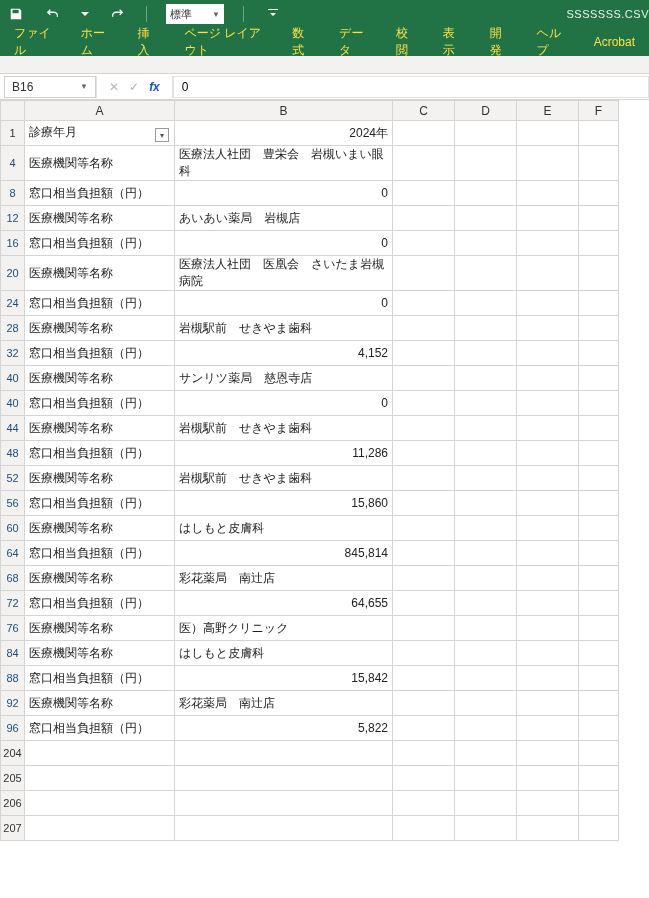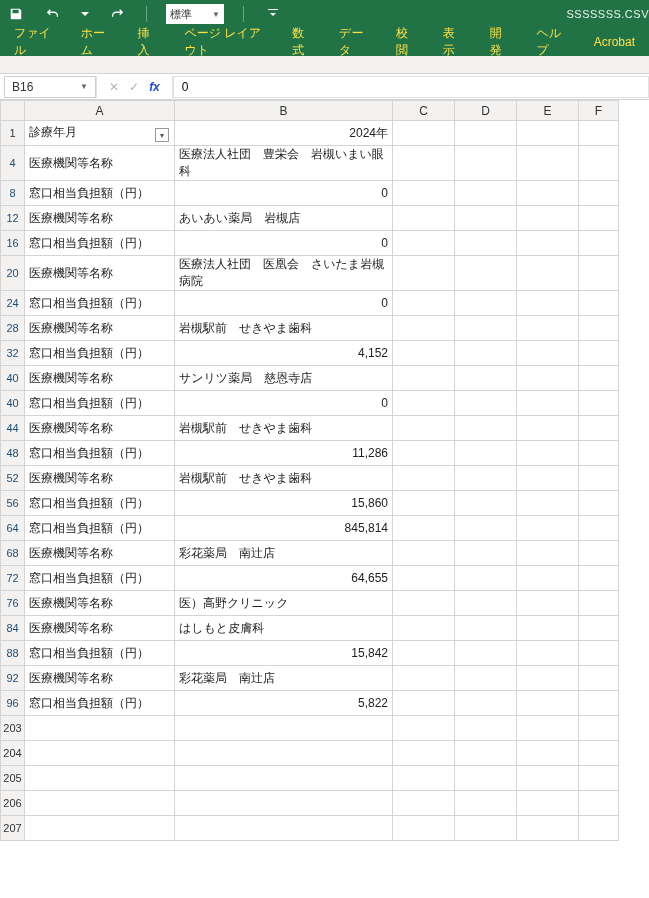--- a/index.html
+++ b/index.html
@@ -269,20 +269,29 @@
         <tr>
           <th class="rowhdr">56</th>
           <td class="txt-l">窓口相当負担額（円）</td>
           <td class="txt-r">15,860</td>
           <td></td>
           <td></td>
           <td></td>
           <td></td>
         </tr>
         <tr>
+          <th class="rowhdr">60</th>
+          <td class="txt-l">医療機関等名称</td>
+          <td class="txt-l">はしもと皮膚科</td>
+          <td></td>
+          <td></td>
+          <td></td>
+          <td></td>
+        </tr>
+        <tr>
           <th class="rowhdr">64</th>
           <td class="txt-l">窓口相当負担額（円）</td>
           <td class="txt-r">845,814</td>
           <td></td>
           <td></td>
           <td></td>
           <td></td>
         </tr>
         <tr>
           <th class="rowhdr">68</th>
@@ -335,29 +344,20 @@
           <td class="txt-l">彩花薬局　南辻店</td>
           <td></td>
           <td></td>
           <td></td>
           <td></td>
         </tr>
         <tr>
           <th class="rowhdr">96</th>
           <td class="txt-l">窓口相当負担額（円）</td>
           <td class="txt-r">5,822</td>
-          <td></td>
-          <td></td>
-          <td></td>
-          <td></td>
-        </tr>
-        <tr>
-          <th class="rowhdr blk">203</th>
-          <td class="txt-l"></td>
-          <td class="txt-l"></td>
           <td></td>
           <td></td>
           <td></td>
           <td></td>
         </tr>
         <tr>
           <th class="rowhdr blk">204</th>
           <td class="txt-l"></td>
           <td class="txt-l"></td>
           <td></td>

